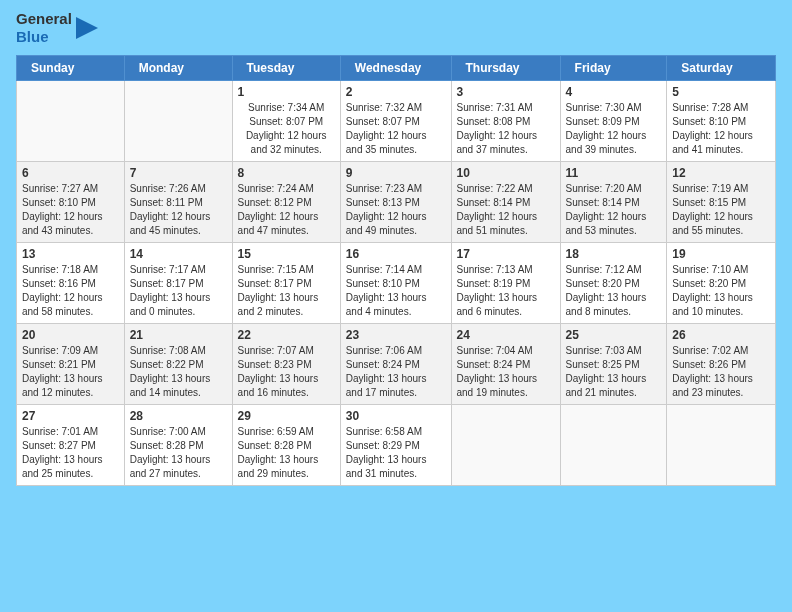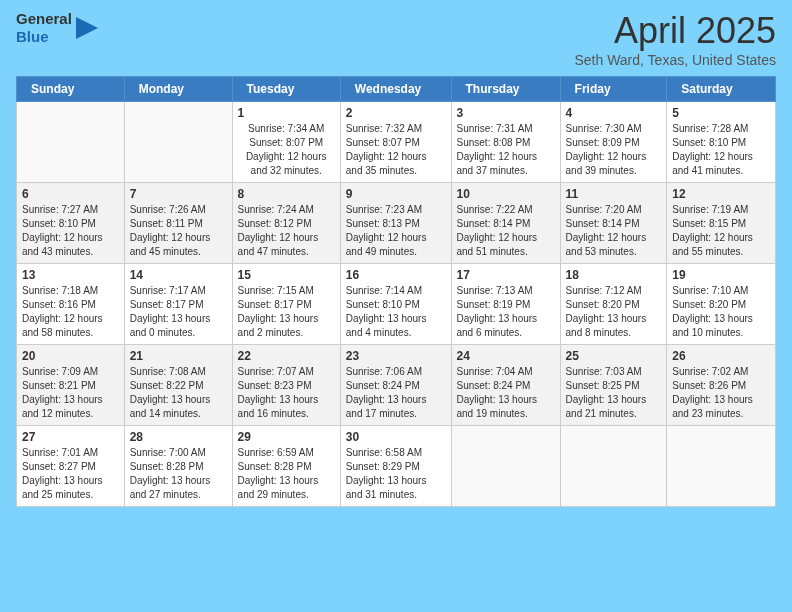--- a/index.html
+++ b/index.html
@@ -88,24 +88,20 @@
   <div class="header">
     <div class="logo">
     <div style="line-height:1.15">
       <span style="font-size:15px;font-weight:bold;color:#333;">General</span><br>
       <span style="font-size:15px;font-weight:bold;color:#1a6bb5;">Blue</span>
     </div>
     <svg width="22" height="22" viewBox="0 0 22 22">
       <polygon points="0,0 22,11 0,22" fill="#1a6bb5"></polygon>
     </svg>
   </div>
-    <div class="title-block">
-      <div class="main-title">April 2025</div>
-      <div class="subtitle">Seth Ward, Texas, United States</div>
-    </div>
   </div>
 
   <table class="calendar">
     <thead>
       <tr>
       <th>Sunday</th>
           <th>Monday</th>
           <th>Tuesday</th>
           <th>Wednesday</th>
           <th>Thursday</th>

